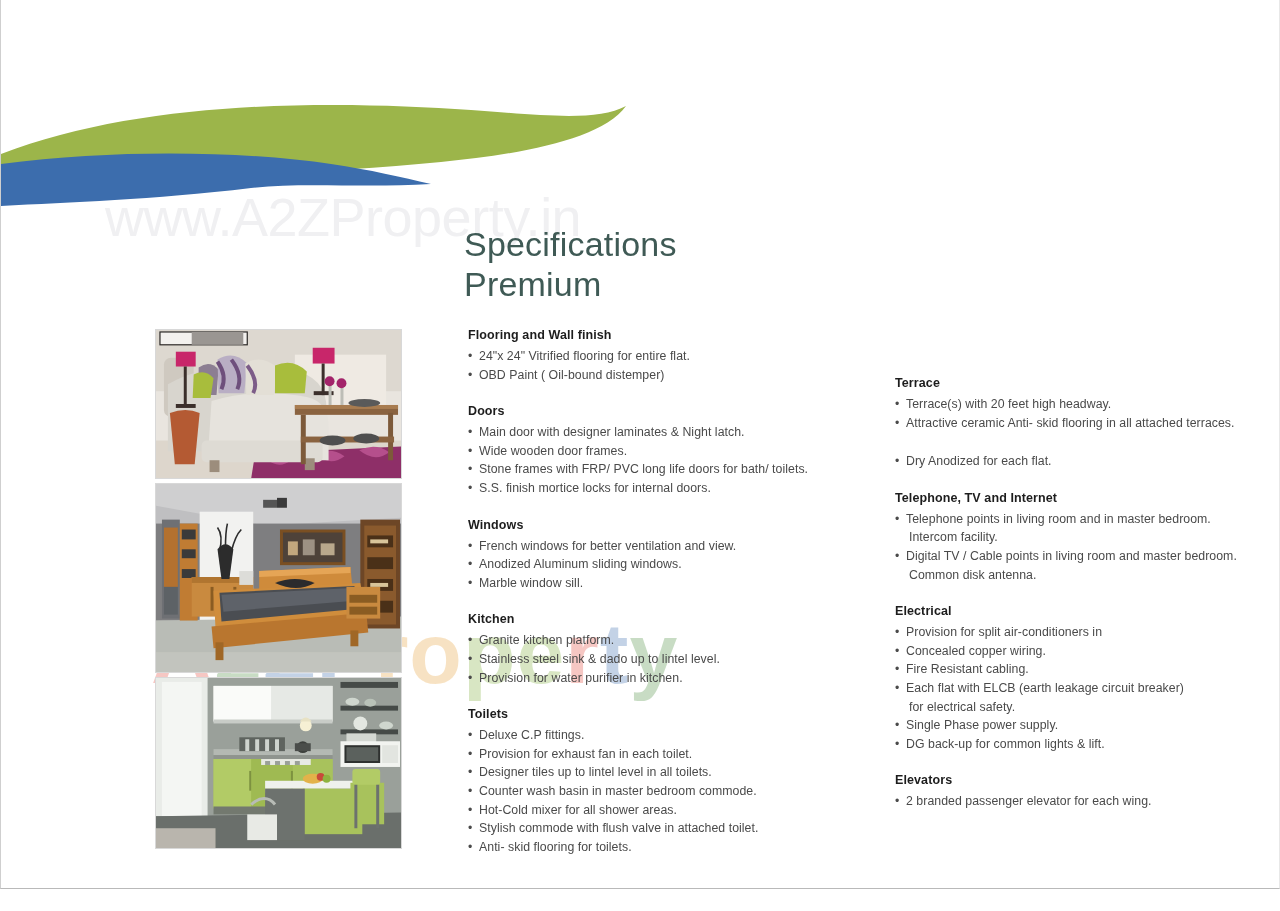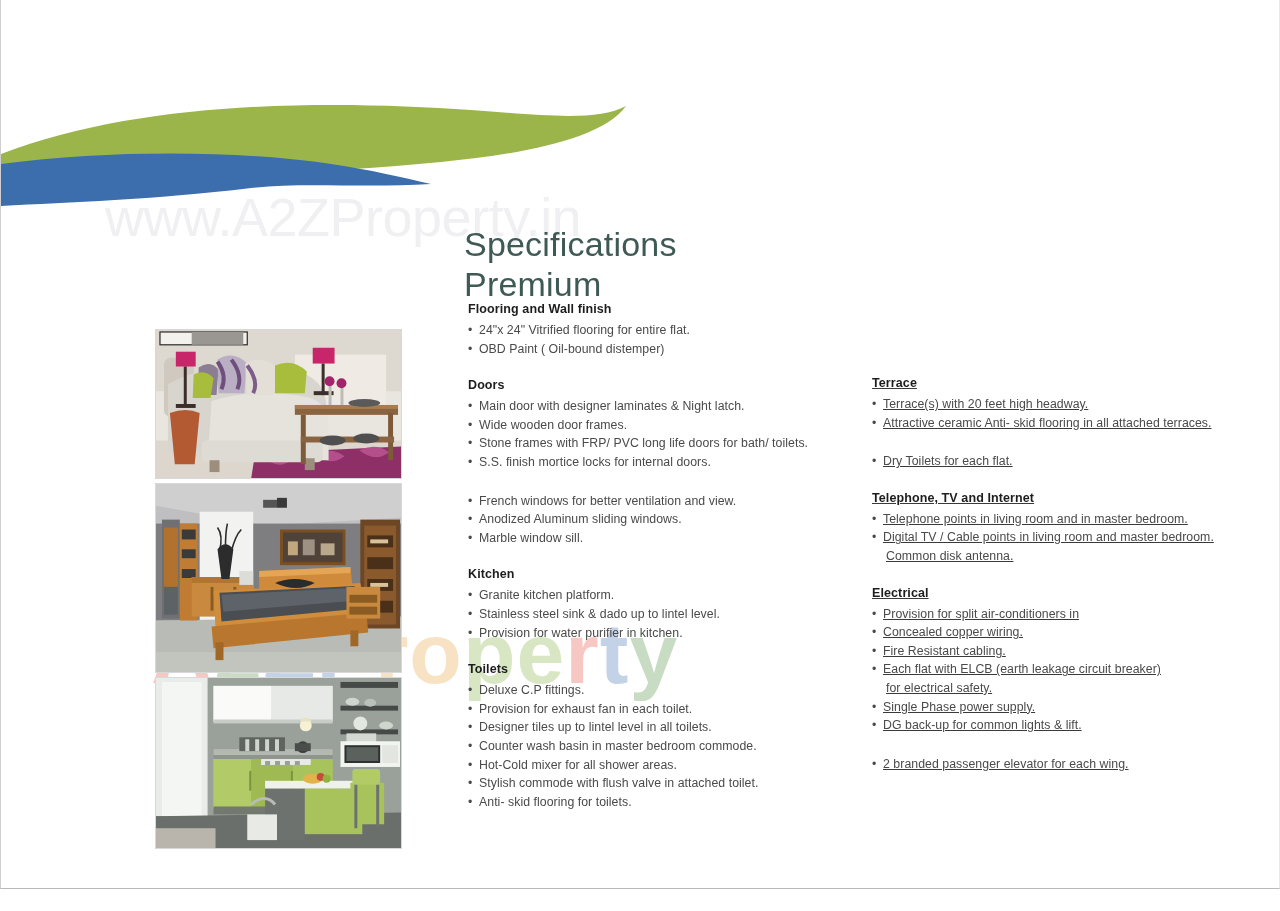--- a/index.html
+++ b/index.html
@@ -110,22 +110,22 @@
   .ph-living { height: 150px; }
   .ph-bed    { height: 190px; }
   .ph-kitchen{ height: 172px; }
   .photo svg { display: block; width: 100%; height: 100%; }
 
   
   .spec-col {
     position: absolute;
     color: #3a3a3a;
   }
-  #col-left  { left: 467px; top: 302px; width: 400px; }
-  #col-right { left: 871px; top: 376px; width: 360px; text-decoration: underline; }
+  #col-left  { left: 467px; top: 328px; width: 400px; }
+  #col-right { left: 894px; top: 376px; width: 360px; }
 
   .spec-group { margin-bottom: 20px; }
   .spec-group:last-child { margin-bottom: 8px; }
 
   .spec-heading {
     font-size: 12.5px;
     font-weight: bold;
     color: #1d1d1d;
     margin: 0 0 5px 0;
     letter-spacing: 0.1px;
@@ -358,20 +358,21 @@
       <div class="spec-group">
         <div class="spec-heading">Doors</div>
         <ul class="spec-list">
           <li><span class="bullet">•</span><span>Main door with designer laminates &amp; Night latch.</span></li>
           <li><span class="bullet">•</span><span>Wide wooden door frames.</span></li>
           <li><span class="bullet">•</span><span>Stone frames with FRP/ PVC long life doors for bath/ toilets.</span></li>
           <li><span class="bullet">•</span><span>S.S. finish mortice locks for internal doors.</span></li>
         </ul>
       </div>
       <div class="spec-group">
+        <div class="spec-heading">Windows</div>
         <ul class="spec-list">
           <li><span class="bullet">•</span><span>French windows for better ventilation and view.</span></li>
           <li><span class="bullet">•</span><span>Anodized Aluminum sliding windows.</span></li>
           <li><span class="bullet">•</span><span>Marble window sill.</span></li>
         </ul>
       </div>
       <div class="spec-group">
         <div class="spec-heading">Kitchen</div>
         <ul class="spec-list">
           <li><span class="bullet">•</span><span>Granite kitchen platform.</span></li>
@@ -396,41 +397,42 @@
   <div class="spec-col" id="col-right">
       <div class="spec-group">
         <div class="spec-heading">Terrace</div>
         <ul class="spec-list">
           <li><span class="bullet">•</span><span>Terrace(s) with 20 feet high headway.</span></li>
           <li><span class="bullet">•</span><span>Attractive ceramic Anti- skid flooring in all attached terraces.</span></li>
         </ul>
       </div>
       <div class="spec-group">
         <ul class="spec-list">
-          <li><span class="bullet">•</span><span>Dry Toilets for each flat.</span></li>
+          <li><span class="bullet">•</span><span>Dry Anodized for each flat.</span></li>
         </ul>
       </div>
       <div class="spec-group">
         <div class="spec-heading">Telephone, TV and Internet</div>
         <ul class="spec-list">
-          <li><span class="bullet">•</span><span>Telephone points in living room and in master bedroom.</span></li>
+          <li><span class="bullet">•</span><span>Telephone points in living room and in master bedroom.</span><span class="cont">Intercom facility.</span></li>
           <li><span class="bullet">•</span><span>Digital TV / Cable points in living room and master bedroom.</span><span class="cont">Common disk antenna.</span></li>
         </ul>
       </div>
       <div class="spec-group">
         <div class="spec-heading">Electrical</div>
         <ul class="spec-list">
           <li><span class="bullet">•</span><span>Provision for split air-conditioners in</span></li>
           <li><span class="bullet">•</span><span>Concealed copper wiring.</span></li>
           <li><span class="bullet">•</span><span>Fire Resistant cabling.</span></li>
           <li><span class="bullet">•</span><span>Each flat with ELCB (earth leakage circuit breaker)</span><span class="cont">for electrical safety.</span></li>
           <li><span class="bullet">•</span><span>Single Phase power supply.</span></li>
           <li><span class="bullet">•</span><span>DG back-up for common lights &amp; lift.</span></li>
         </ul>
       </div>
       <div class="spec-group">
+        <div class="spec-heading">Elevators</div>
         <ul class="spec-list">
           <li><span class="bullet">•</span><span>2 branded passenger elevator for each wing.</span></li>
         </ul>
       </div>
     </div>
 
 </div>
 
 </body></html>

